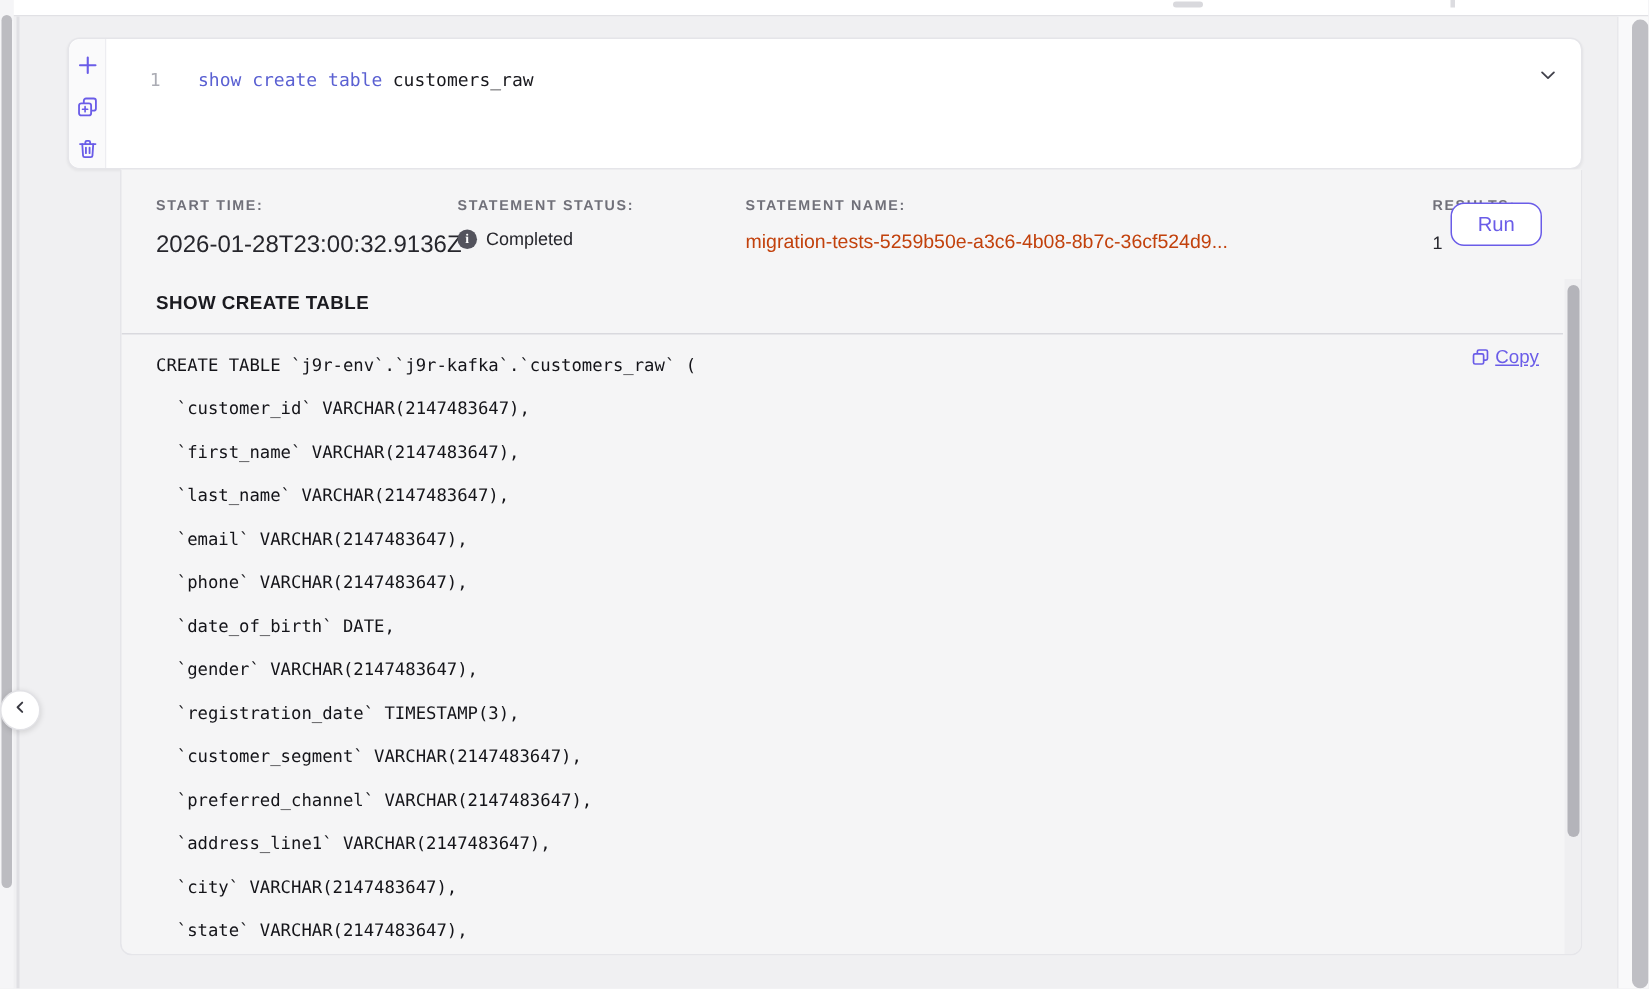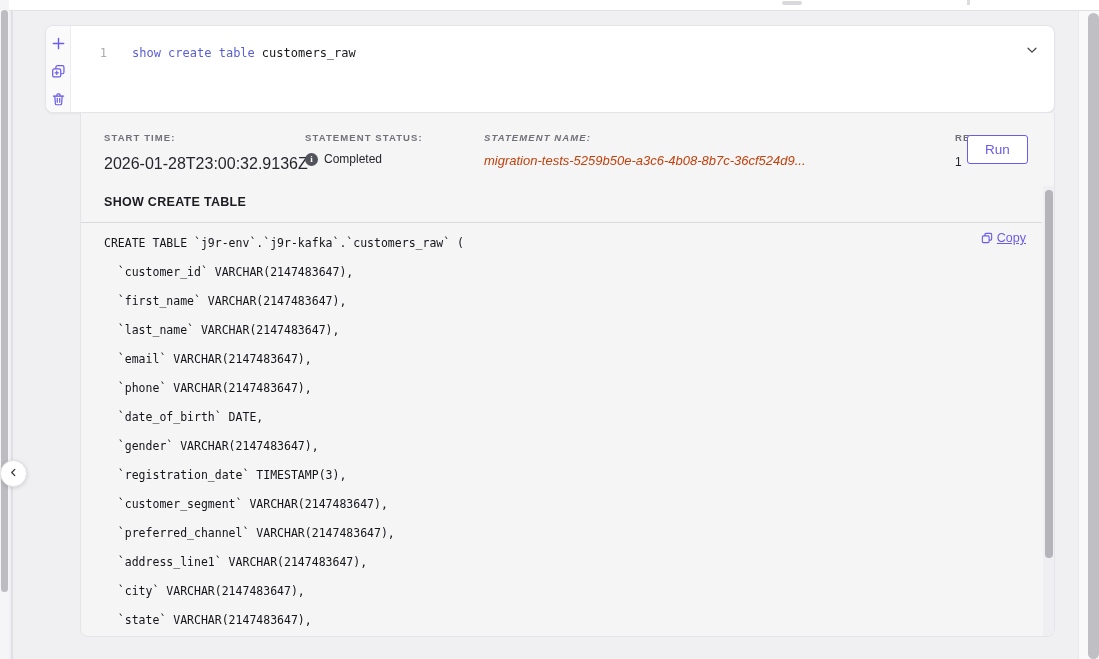--- a/index.html
+++ b/index.html
@@ -66,36 +66,36 @@
     background: #f5f5f6; border: 1px solid #e5e5e9; border-top: none;
     border-radius: 0 0 8px 8px; overflow: hidden;
   }
   .meta-label {
     font-size: 9.5px; font-weight: 700; letter-spacing: 1.1px;
     color: #707079; text-transform: uppercase; position: absolute; top: 19px;
   }
   .meta-value { font-size: 12px; color: #26262c; position: absolute; top: 42px; }
   .col-start  { left: 23px; }
   .col-status { left: 224px; }
-  .col-name   { left: 403px; font-style: italic; }
+  .col-name   { left: 416px; }
   .col-results{ left: 842px; margin-left: 32px; }
   .status-value { display: flex; align-items: center; gap: 6px; top: 39px; }
   .info-badge {
     width: 13px; height: 13px; border-radius: 50%; background: #53535d;
     color: #ffffff; font-size: 9px; font-weight: 700;
     display: inline-flex; align-items: center; justify-content: center;
     font-family: "Liberation Serif", serif;
   }
   .stmt-link {
     font-size: 13px; color: #c2410c; top: 40px; text-decoration: none;
     max-width: 370px; white-space: nowrap; overflow: hidden; cursor: pointer;
   }
   .run-btn {
     position: absolute; left: 886px; top: 22px; width: 61px; height: 29px;
-    background: #ffffff; border: 1px solid #6a5ce8; border-radius: 3px;
+    background: #ffffff; border: 1px solid #6a5ce8; border-radius: 9px;
     color: #6a5ce8; font-size: 13.5px; font-family: "Liberation Sans", sans-serif;
     cursor: pointer;
   }
   .output-title {
     position: absolute; left: 23px; top: 82px;
     font-size: 12.5px; font-weight: 700; letter-spacing: 0.3px; color: #1b1b20;
   }
   .output-divider {
     position: absolute; left: 0; top: 109px; width: 961px; height: 1px; background: #d9d9de;
   }

